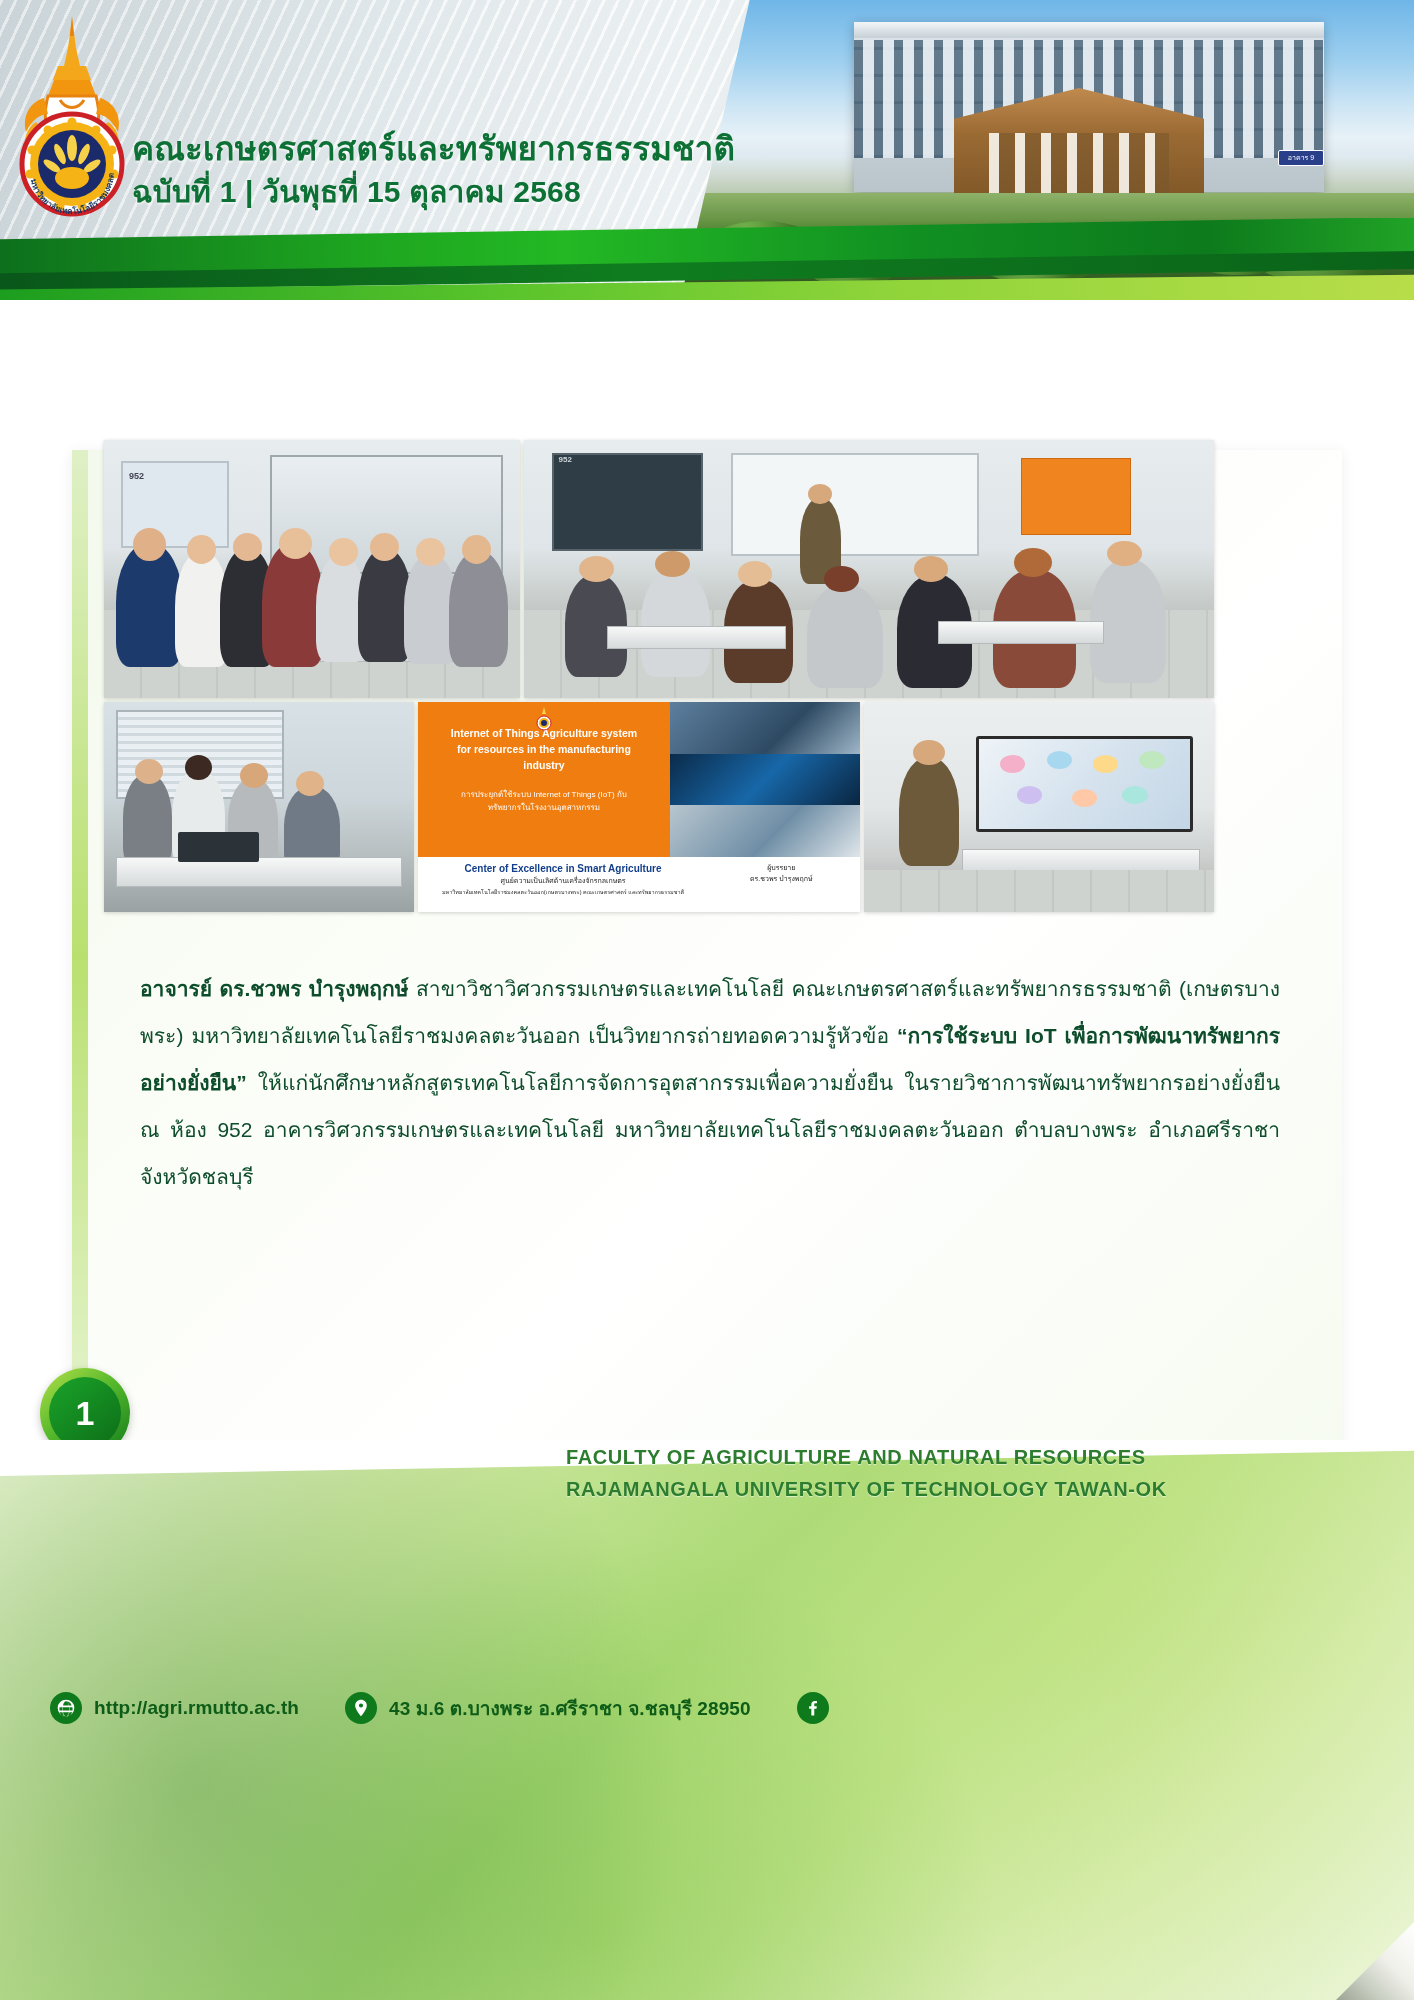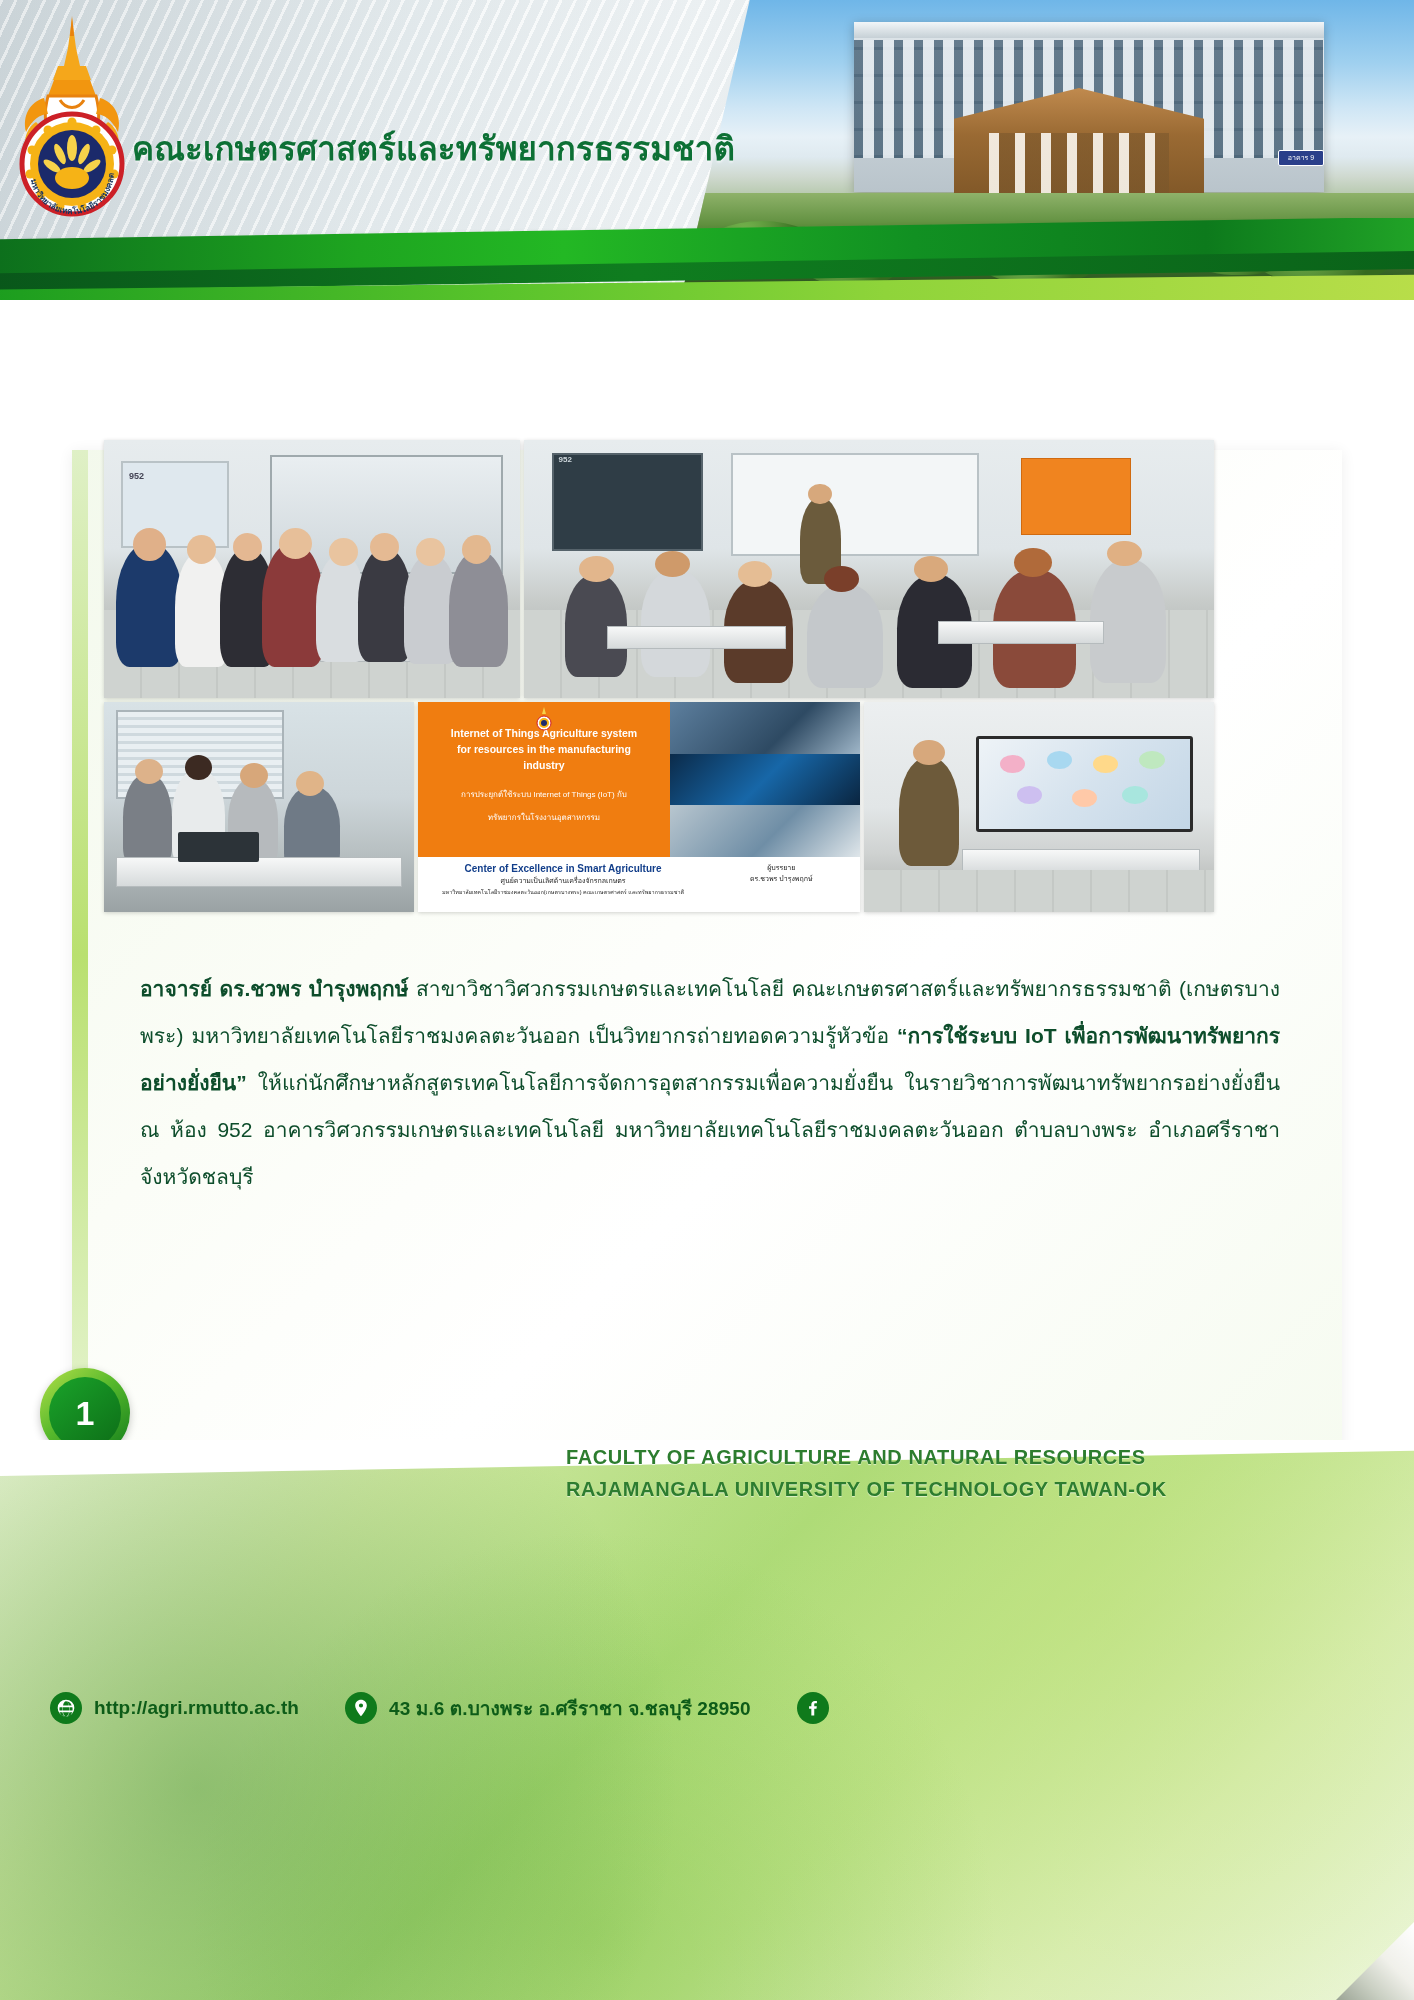--- a/index.html
+++ b/index.html
@@ -461,20 +461,21 @@
 
         <path id="ringpath" d="M16 158 a42 42 0 0 0 84 0" fill="none"></path>
         <text font-size="8.2" fill="#18345f" font-family="Liberation Sans, sans-serif" font-weight="bold">
           <textPath href="#ringpath" startOffset="6%">มหาวิทยาลัยเทคโนโลยีราชมงคลตะวันออก</textPath>
         </text>
       </svg>
     </div>
 
 
     <div class="faculty-line">คณะเกษตรศาสตร์และทรัพยากรธรรมชาติ</div>
+    <div class="issue-line">ฉบับที่ 1 | วันพุธที่ 15 ตุลาคม 2568</div>
 
     <div class="ribbon-wrap">
       <div class="ribbon-a"></div>
       <div class="ribbon-b"></div>
       <div class="ribbon-c"></div>
     </div>
   </div>
 
 
   <div class="body-card"></div>
@@ -560,21 +561,21 @@
               <path d="M10 1 L12 8 L8 8 Z" fill="#f6d24a"></path>
               <circle cx="10" cy="17" r="7" fill="#ffffff" stroke="#cc2027" stroke-width="1"></circle>
               <circle cx="10" cy="17" r="5" fill="#f6b316"></circle>
               <circle cx="10" cy="17" r="3" fill="#1b2a6b"></circle>
             </svg>
           </div>
           <span class="s-en">Internet of Things Agriculture system</span>
           <span class="s-en">for resources in the manufacturing</span>
           <span class="s-en">industry</span>
           <span class="s-th">การประยุกต์ใช้ระบบ Internet of Things (IoT) กับ</span>
-          <span class="s-th" style="margin-top:12px">ทรัพยากรในโรงงานอุตสาหกรรม</span>
+          <span class="s-th" style="margin-top:2px">ทรัพยากรในโรงงานอุตสาหกรรม</span>
         </div>
         <div class="slide-photos">
           <div class="sp1"></div>
           <div class="sp2"></div>
           <div class="sp3"></div>
         </div>
         <div class="slide-footer">
           <div class="sf-left">
             <b>Center of Excellence in Smart Agriculture</b><br>
             <span>ศูนย์ความเป็นเลิศด้านเครื่องจักรกลเกษตร</span><br>

